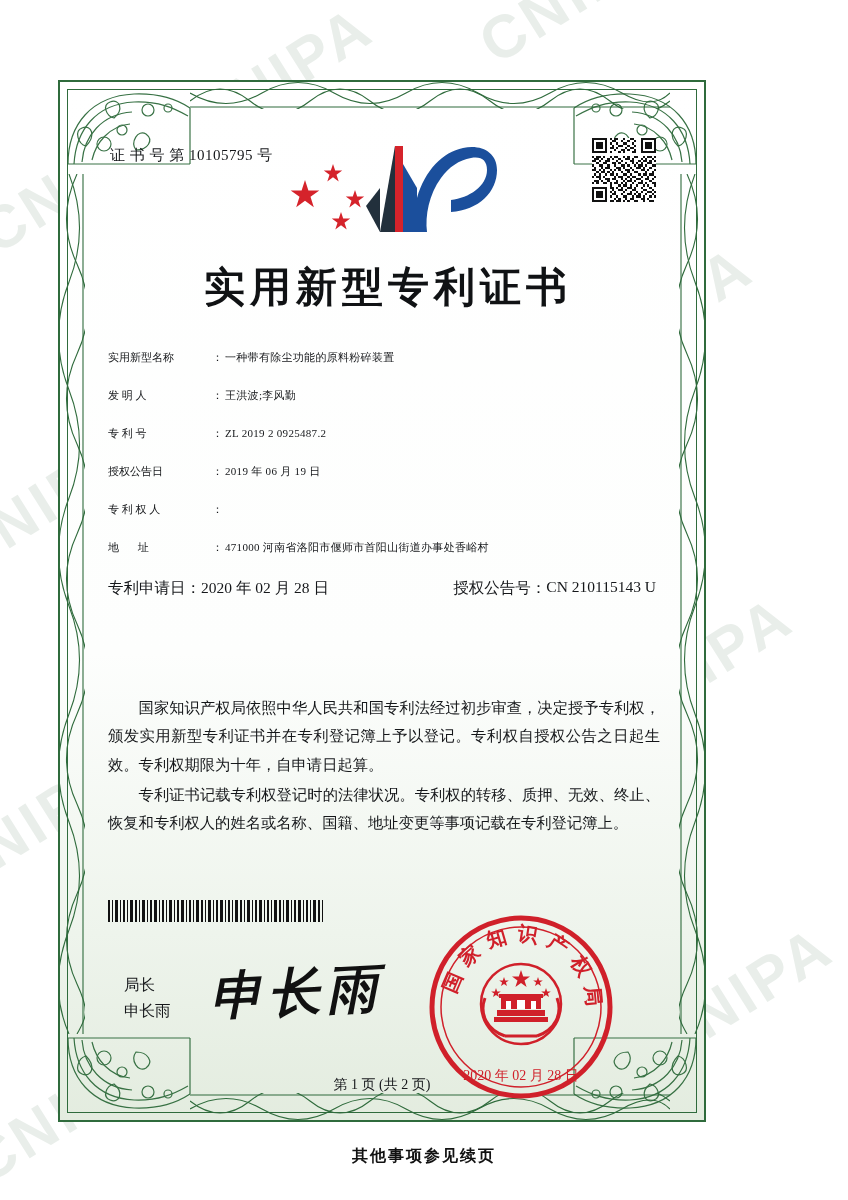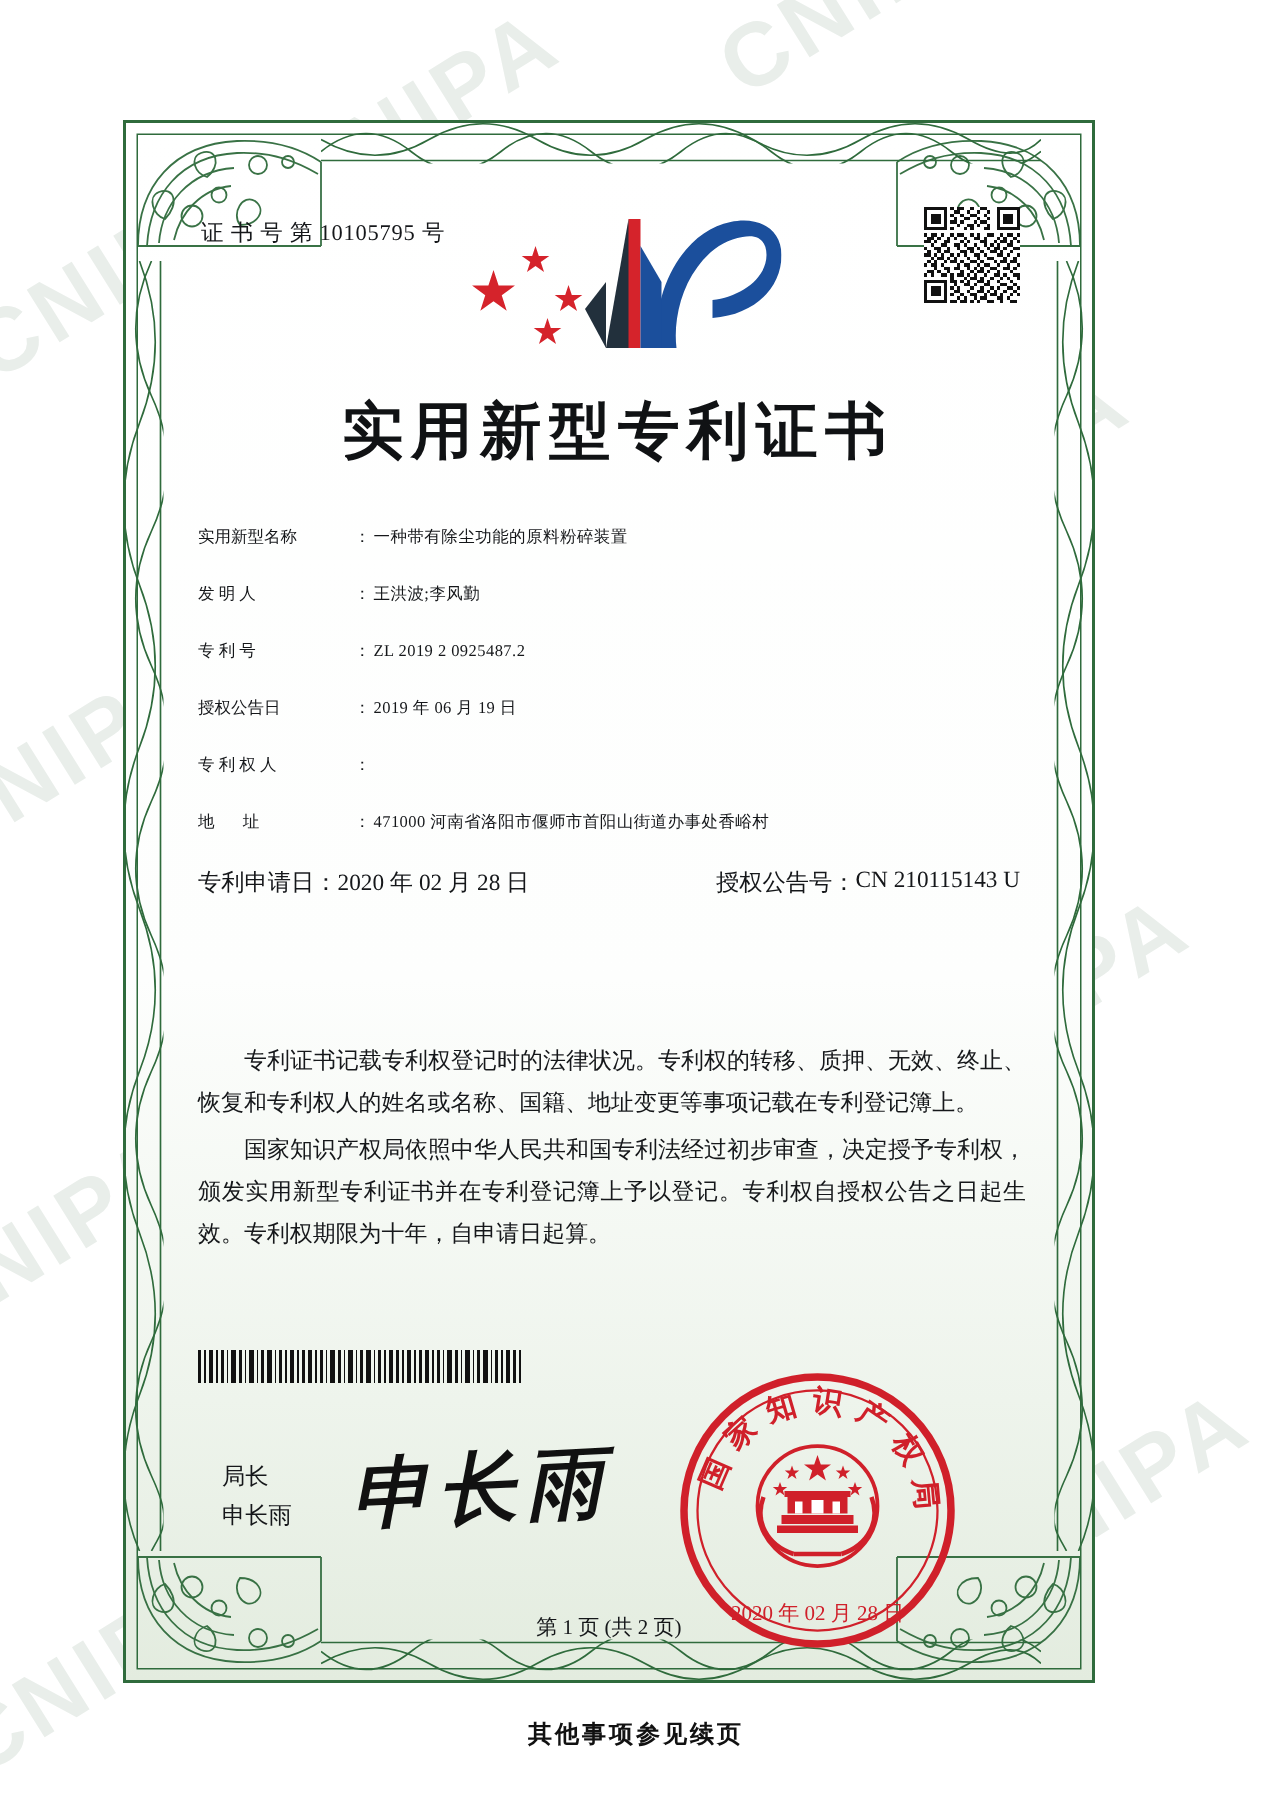--- a/index.html
+++ b/index.html
@@ -37,21 +37,20 @@
   .cert {
     position: absolute;
     left: 58px;
     top: 80px;
     width: 648px;
     height: 1042px;
     z-index: 2;
     background: linear-gradient(180deg, #ffffff 0%, #fdfefd 55%, #eef4ec 82%, #e3ecdf 100%);
     border: 2px solid #2f6b3c;
     box-sizing: border-box;
-    margin-left: 24px;
   }
   .cert-inner {
     position: absolute;
     inset: 7px;
     border: 1px solid #2f6b3c;
     box-sizing: border-box;
   }
   .corner {
     position: absolute;
     width: 132px;
@@ -644,22 +643,22 @@
         </span>
         <span class="cell-b">
           <span class="k">授权公告号</span>
           <span>：</span>
           <span>CN 210115143 U</span>
         </span>
       </div>
     </div>
 
     <div class="paras">
+      <p>国家知识产权局依照中华人民共和国专利法经过初步审查，决定授予专利权，颁发实用新型专利证书并在专利登记簿上予以登记。专利权自授权公告之日起生效。专利权期限为十年，自申请日起算。</p>
       <p>专利证书记载专利权登记时的法律状况。专利权的转移、质押、无效、终止、恢复和专利权人的姓名或名称、国籍、地址变更等事项记载在专利登记簿上。</p>
-      <p>国家知识产权局依照中华人民共和国专利法经过初步审查，决定授予专利权，颁发实用新型专利证书并在专利登记簿上予以登记。专利权自授权公告之日起生效。专利权期限为十年，自申请日起算。</p>
     </div>
 
     <svg class="barcode" viewBox="0 0 218 22" preserveAspectRatio="none" shape-rendering="crispEdges">
       <rect width="218" height="22" fill="#ffffff" fill-opacity="0"></rect>
       <g fill="#111">
         <rect x="0" y="0" width="2" height="22"></rect>
           <rect x="4" y="0" width="1" height="22"></rect>
         <rect x="7" y="0" width="3" height="22"></rect>
           <rect x="12" y="0" width="1" height="22"></rect>
         <rect x="15" y="0" width="2" height="22"></rect>

